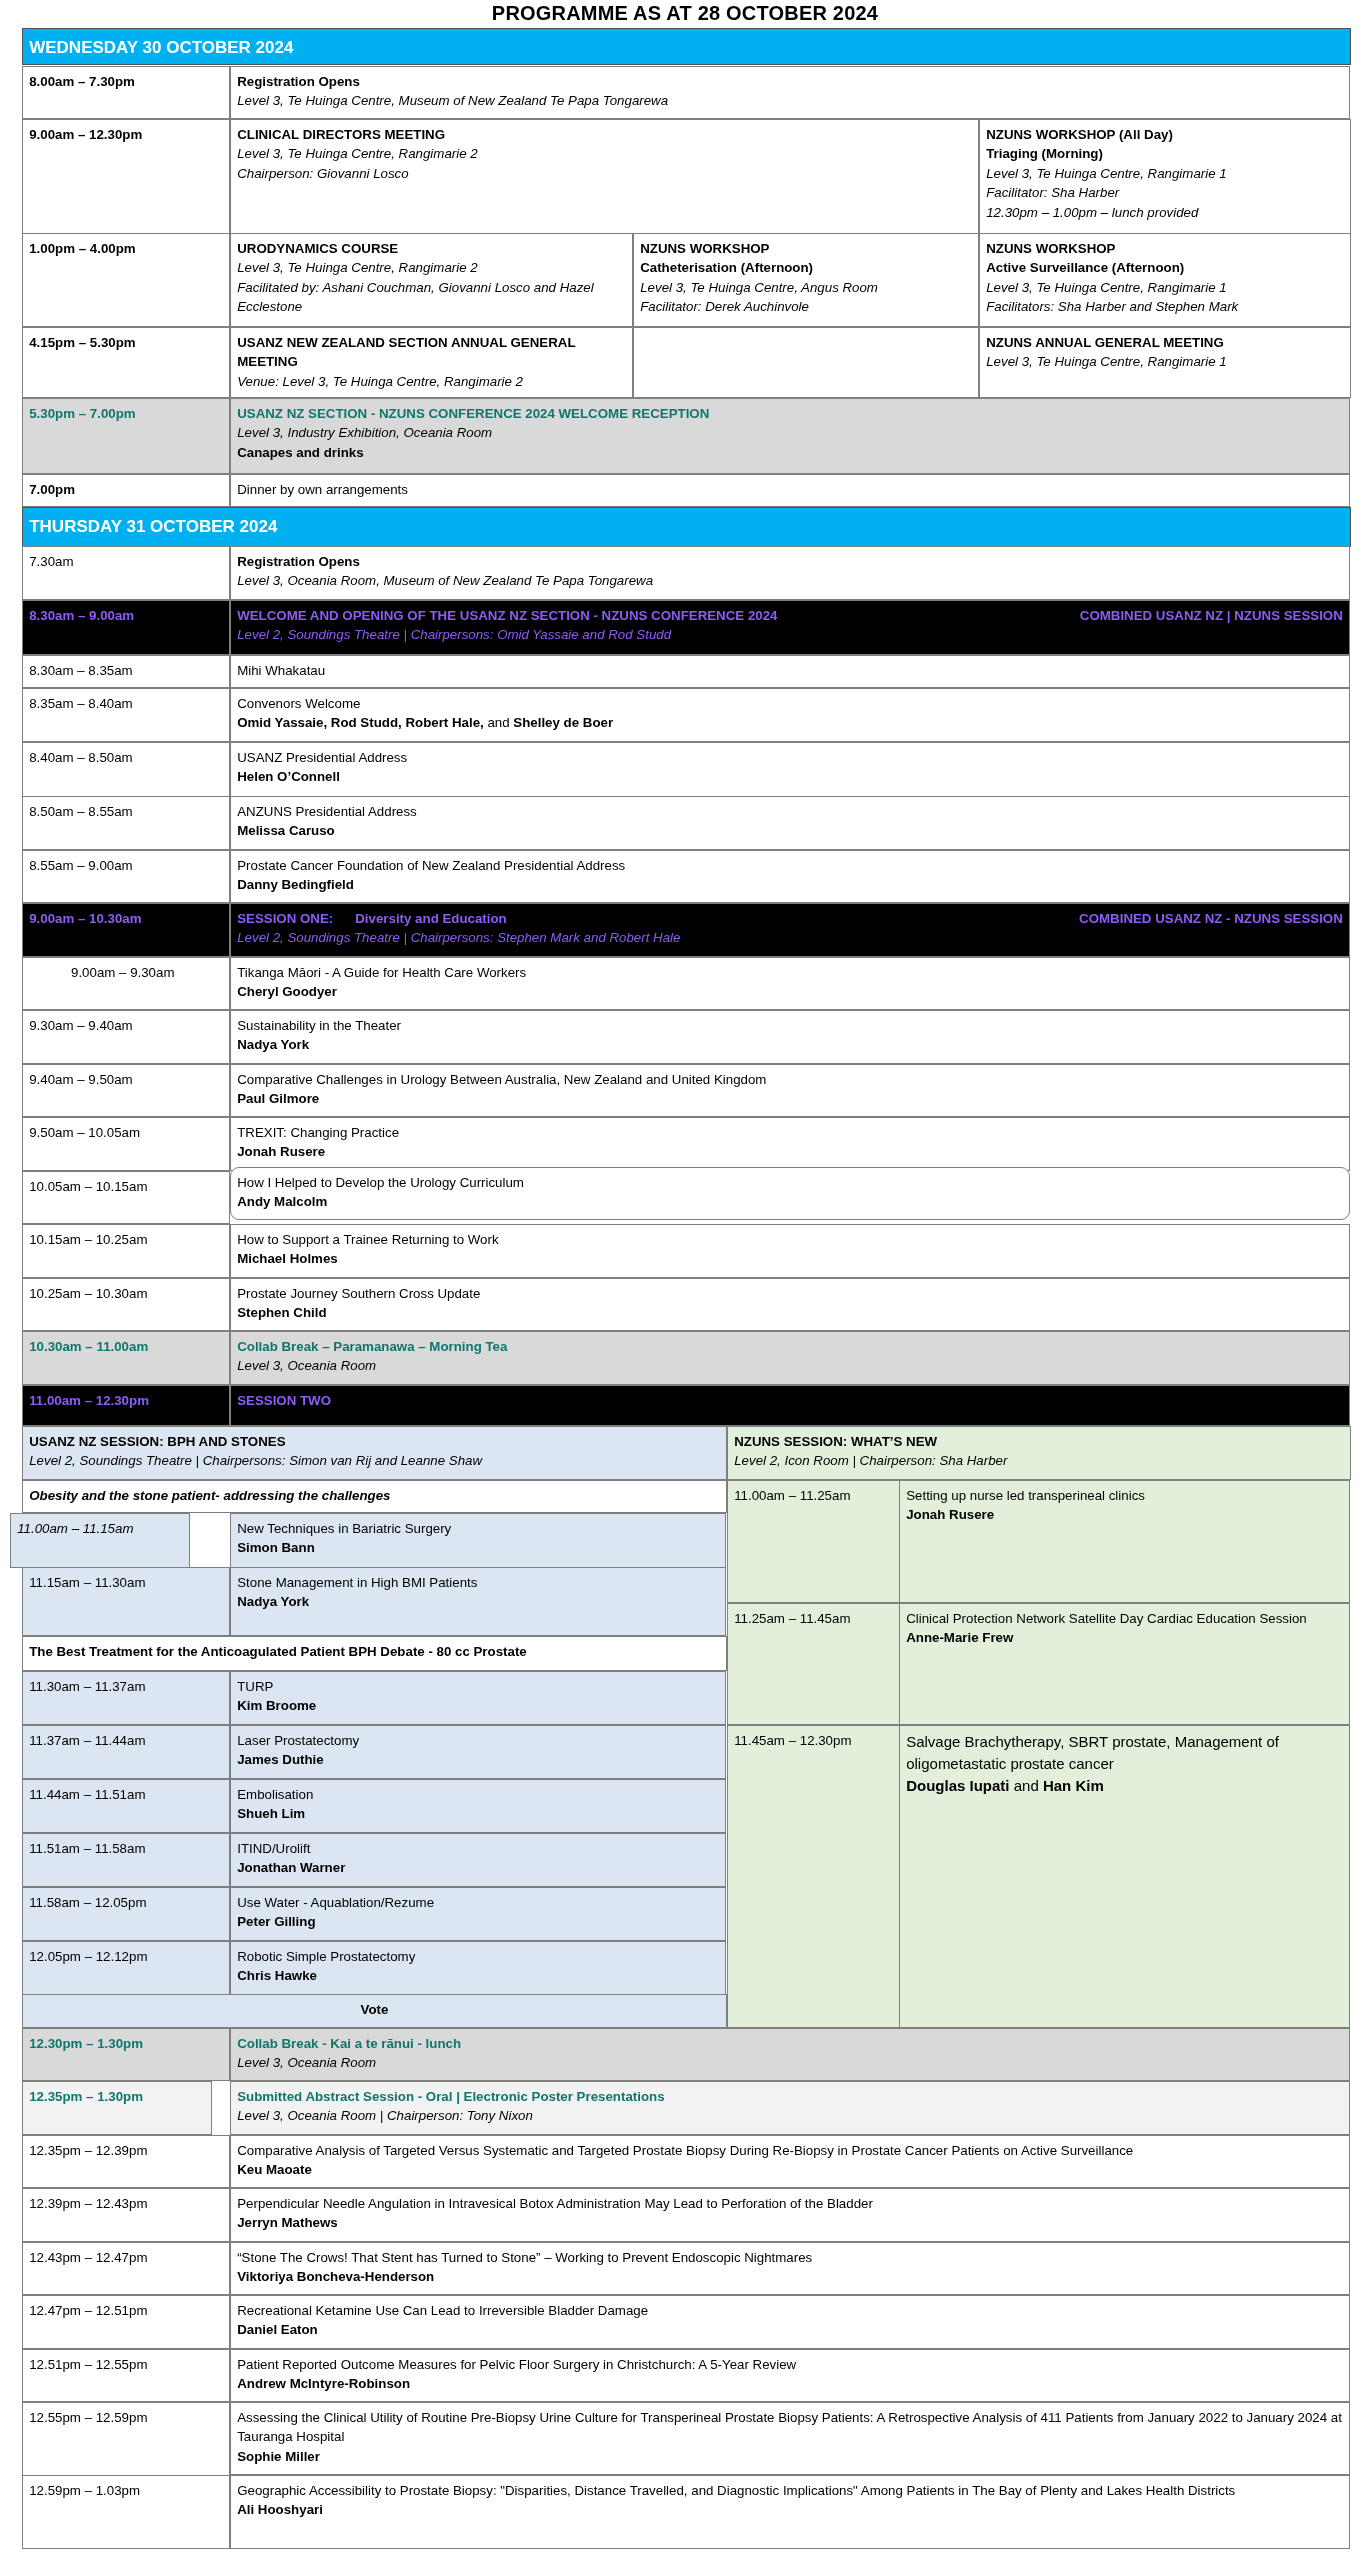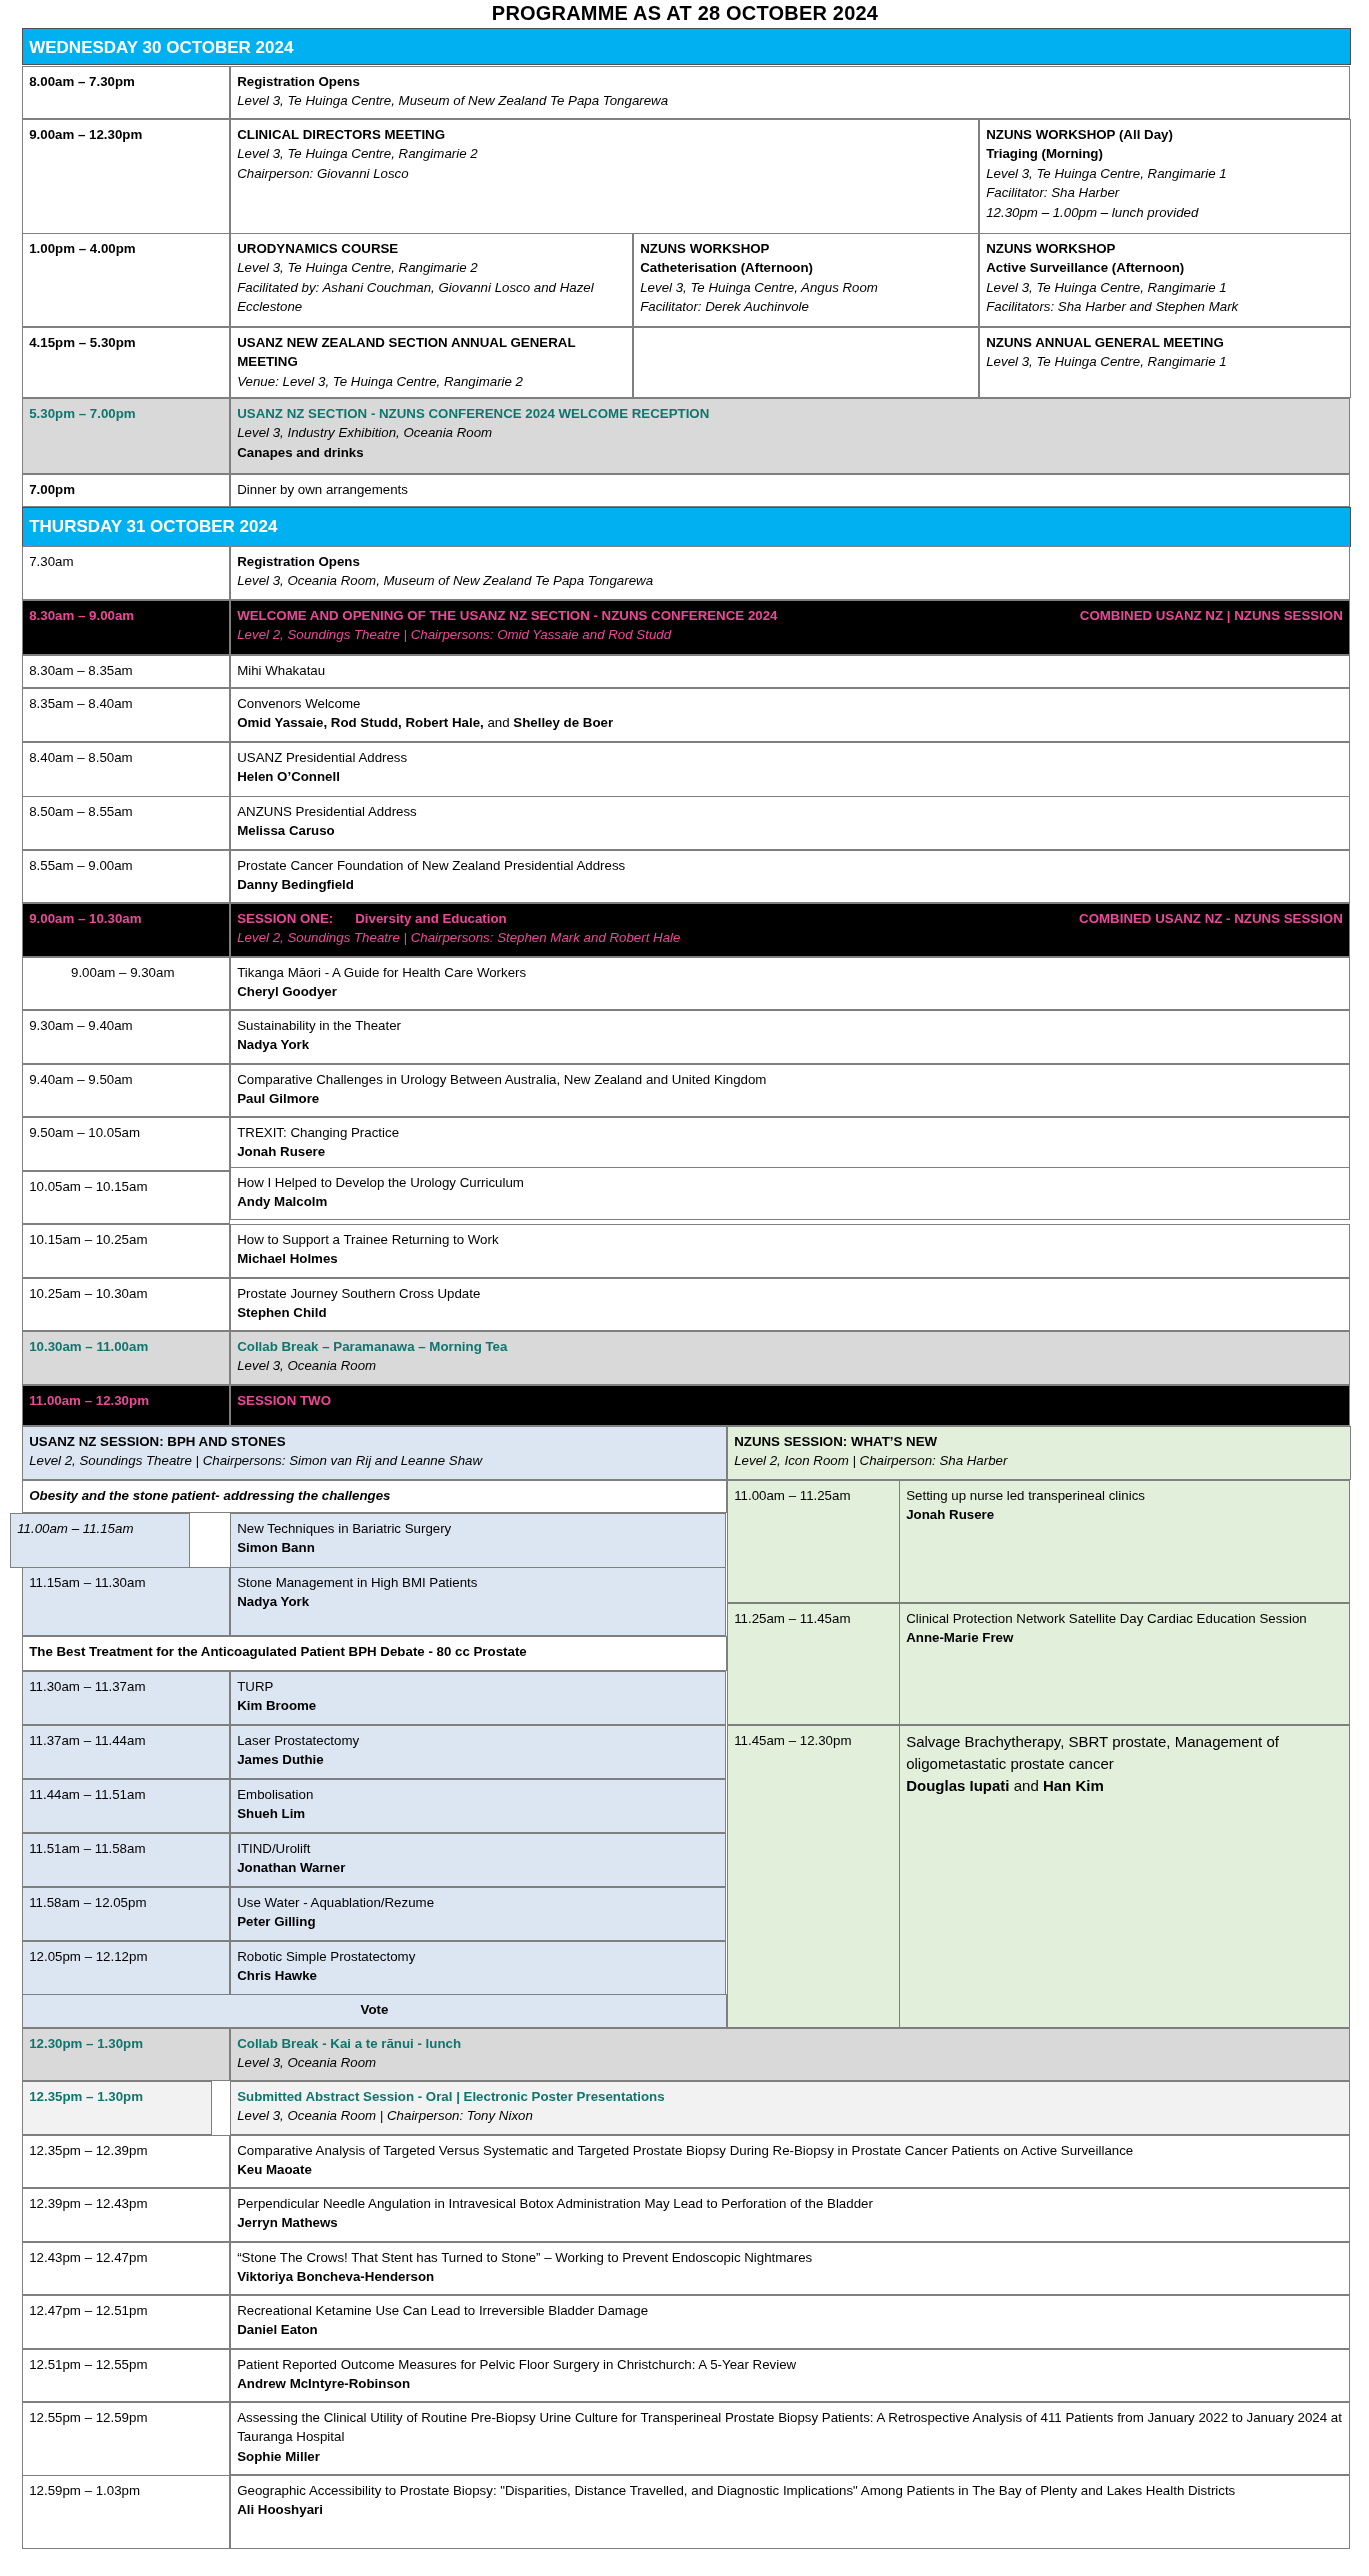--- a/index.html
+++ b/index.html
@@ -1,20 +1,20 @@
 <!DOCTYPE html>
 <html style="font-size:12.5px"><head>
 <meta charset="utf-8">
 <style>
   html, body { margin:0; padding:0; background:#ffffff; }
   body { width:1370px; height:2576px; position:relative; font-family:"Liberation Sans", sans-serif; color:#000; font-size:13.3px; }
   .page-title { position:absolute; left:0; width:1370px; top:1.6px; text-align:center; font-weight:bold; font-size:20px; letter-spacing:0.2px; }
   .cell { position:absolute; box-sizing:border-box; border:1.2px solid #7f7f7f; padding:4.7px 6.2px; line-height:19.5px; overflow:hidden; background:#fff; }
   .dayhdr { background:#00b0f0; color:#fff; font-weight:bold; font-size:17px; line-height:26.5px; padding:5.5px 6.2px; border:1.2px solid #4f4f4f; }
-  .black { background:#000; color:#ec4899; border-color:#7f7f7f; }
+  .black { background:#000; color:#8b5cf6; border-color:#7f7f7f; }
   .gray { background:#d9d9d9; }
   .lgray { background:#f2f2f2; }
   .lblue { background:#dce6f2; }
   .lgreen { background:#e2efda; }
   .blue-text { color:#0f766e; }
   .b { font-weight:bold; }
   .i { font-style:italic; }
   .bi { font-weight:bold; font-style:italic; }
   .right-tag { position:absolute; right:6.2px; top:4.7px; font-weight:bold; }
   .line { display:block; }
@@ -154,21 +154,21 @@
     <div class="cell" style="left: 230px; top: 1064px; width: 1120px; height: 53px;">
       <span class="line">Comparative Challenges in Urology Between Australia, New Zealand and United Kingdom</span>
       <span class="line b">Paul Gilmore</span>
     </div>
     <div class="cell" style="left: 22px; top: 1117px; width: 208px; height: 54px;">9.50am – 10.05am</div>
     <div class="cell" style="left: 230px; top: 1117px; width: 1120px; height: 54px;">
       <span class="line">TREXIT: Changing Practice</span>
       <span class="line b">Jonah Rusere</span>
     </div>
     <div class="cell" style="left: 22px; top: 1171px; width: 208px; height: 53px;">10.05am – 10.15am</div>
-    <div class="cell" style="left: 230px; top: 1167px; width: 1120px; height: 53px;">
+    <div class="cell" style="left: 230px; top: 1167px; width: 1120px; height: 53px; border-radius: 9px;">
       <span class="line">How I Helped to Develop the Urology Curriculum</span>
       <span class="line b">Andy Malcolm</span>
     </div>
     <div class="cell" style="left: 22px; top: 1224px; width: 208px; height: 54px;">10.15am – 10.25am</div>
     <div class="cell" style="left: 230px; top: 1224px; width: 1120px; height: 54px;">
       <span class="line">How to Support a Trainee Returning to Work</span>
       <span class="line b">Michael Holmes</span>
     </div>
     <div class="cell" style="left: 22px; top: 1278px; width: 208px; height: 53px;">10.25am – 10.30am</div>
     <div class="cell" style="left: 230px; top: 1278px; width: 1120px; height: 53px;">

